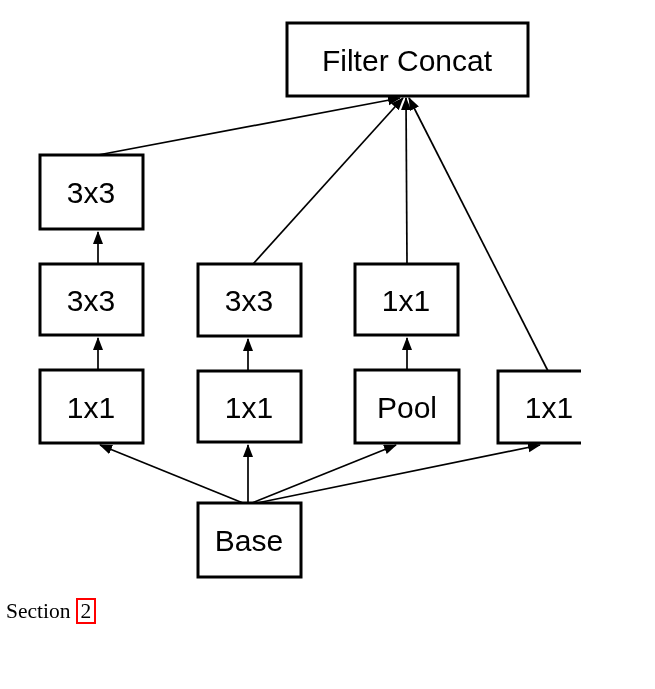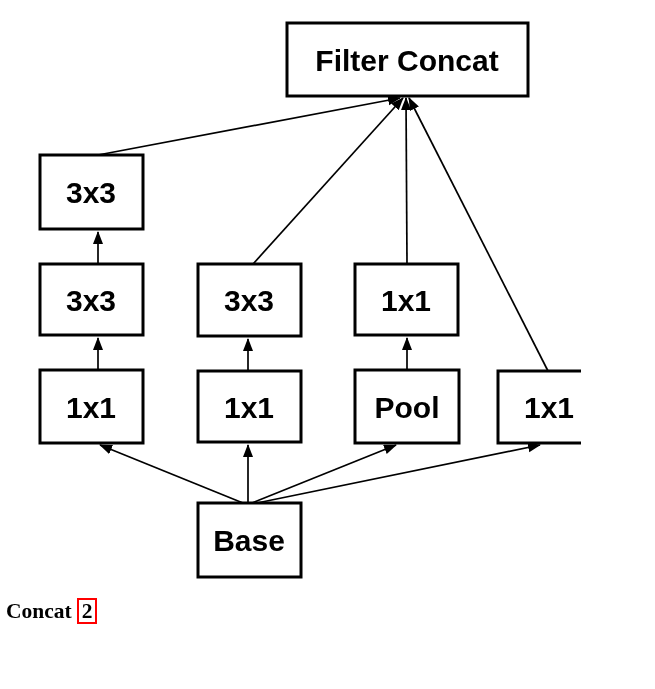--- a/index.html
+++ b/index.html
@@ -7,21 +7,20 @@
     padding: 0;
     background: #ffffff;
   }
   .page {
     position: relative;
     width: 581px;
     height: 689px;
     background: #ffffff;
     overflow: hidden;
     font-family: "Liberation Sans", sans-serif;
-    font-weight: bold;
   }
   .diagram {
     position: absolute;
     left: 0;
     top: 0;
   }
   .diagram text {
     font-family: "Liberation Sans", "DejaVu Sans", sans-serif;
     font-size: 30px;
     fill: #000000;
@@ -104,17 +103,17 @@
       <text x="249" y="407" dy="0.36em">1x1</text>
       <text x="406" y="300" dy="0.36em">1x1</text>
       <text x="407" y="407" dy="0.36em">Pool</text>
       <text x="549" y="407" dy="0.36em">1x1</text>
       <text x="249" y="540" dy="0.36em">Base</text>
     </g>
   </svg>
 
   <div class="caption">
     <div class="cap-line">
-      <span>Concat</span><span class="refbox">2</span>
+      <span>Section</span><span class="refbox">2</span>
     </div>
   </div>
 
 </div>
 
 </body></html>

